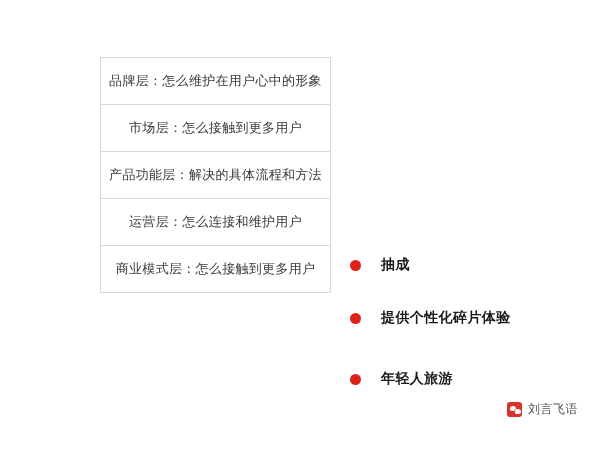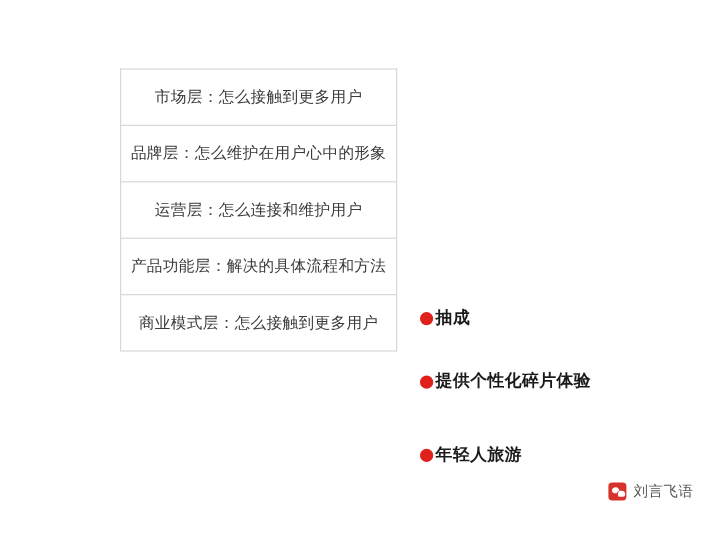--- a/index.html
+++ b/index.html
@@ -48,21 +48,21 @@
   .annotations {
     position: absolute;
     left: 350px;
     top: 57px;
     width: 240px;
   }
   .annotation {
     position: absolute;
     display: flex;
     align-items: center;
-    gap: 2px;
+    gap: 20px;
     height: 20px;
   }
   .ann-0 { top: 198px; }
   .ann-1 { top: 251px; align-items: center; }
   .ann-2 { top: 312px; }
   .dot {
     width: 11px;
     height: 11px;
     border-radius: 50%;
     background: #e0201b;
@@ -121,30 +121,30 @@
     letter-spacing: 0.5px;
   }
 </style>
 </head>
 <body>
 
 <div class="canvas">
 
   <div class="layer-stack">
     <div class="layer-row">
+      <span class="layer-text">品牌层：怎么维护在用户心中的形象</span>
+    </div>
+    <div class="layer-row">
       <span class="layer-text">市场层：怎么接触到更多用户</span>
     </div>
     <div class="layer-row">
-      <span class="layer-text">品牌层：怎么维护在用户心中的形象</span>
+      <span class="layer-text">产品功能层：解决的具体流程和方法</span>
     </div>
     <div class="layer-row">
       <span class="layer-text">运营层：怎么连接和维护用户</span>
-    </div>
-    <div class="layer-row">
-      <span class="layer-text">产品功能层：解决的具体流程和方法</span>
     </div>
     <div class="layer-row">
       <span class="layer-text">商业模式层：怎么接触到更多用户</span>
     </div>
   </div>
 
   <div class="annotations">
     <div class="annotation ann-0">
       <span class="dot"></span>
       <span class="ann-label">抽成</span>

